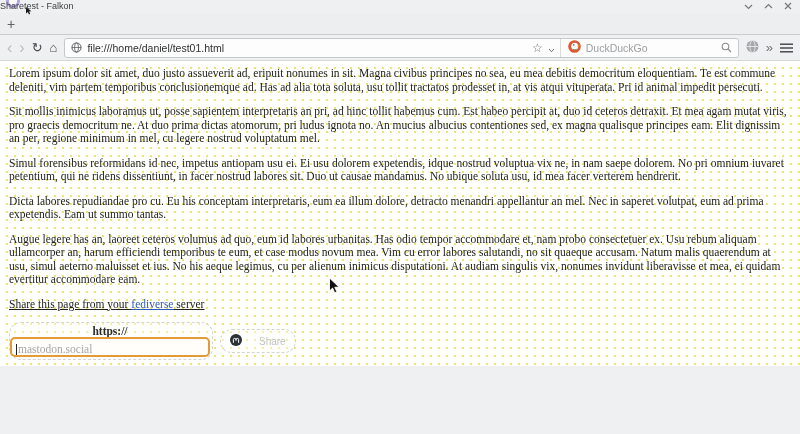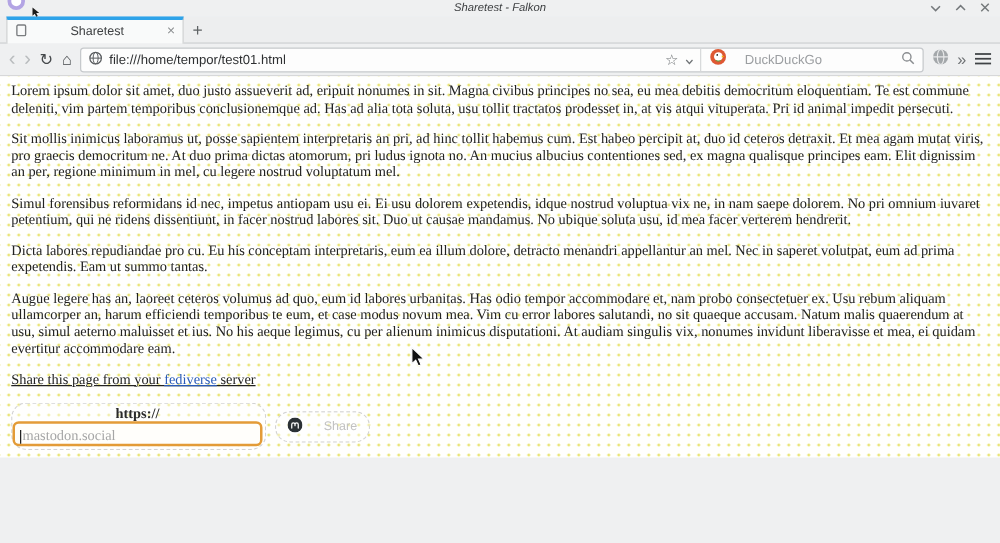--- a/index.html
+++ b/index.html
@@ -3,21 +3,21 @@
 <meta charset="utf-8">
 <style>
   html,body{margin:0;padding:0;}
   body{width:800px;height:434px;overflow:hidden;font-family:"Liberation Sans",sans-serif;background:#eff0f1;position:relative;}
 
   
   .titlebar{height:13px;background:#eff0f1;position:relative;}
   .falkon-icon{position:absolute;left:6px;top:-6px;width:14px;height:14px;border-radius:50%;
     border:3px solid #b3a4e4;box-sizing:border-box;background:#fff;}
   .pin-icon{position:absolute;left:25px;top:1px;}
-  .win-title{position:absolute;left:0;right:0;top:1px;text-align:center;font-size:9px;color:#3c3e40;font-style:italic;}
+  .win-title{position:absolute;left:0;right:0;top:1px;font-size:9px;color:#3c3e40;}
   .win-controls{position:absolute;right:8px;top:2px;display:flex;gap:11px;align-items:center;}
   .win-controls svg{display:block;}
 
   
   .tabbar{height:22px;background:#edeeef;border-bottom:1px solid #c9cbcd;display:flex;align-items:flex-end;box-sizing:border-box;}
   .tab{width:142px;height:22px;margin-left:5px;margin-bottom:-1px;background:#f9fafa;
     border-top:3px solid #2ea3e9;border-left:1px solid #cfd1d2;border-right:1px solid #cfd1d2;
     display:flex;align-items:center;gap:5px;padding:0 6px;box-sizing:border-box;}
   .tab-label{flex:1;text-align:center;font-size:10px;color:#3f4143;white-space:nowrap;overflow:hidden;}
   .tab-close{color:#8a8d8f;font-size:11px;line-height:1;cursor:default;}
@@ -27,21 +27,21 @@
   .navbar{height:26px;background:#eff0f1;border-bottom:1px solid #d7d8d9;display:flex;align-items:center;
     padding:0 7px;gap:7px;box-sizing:border-box;}
   .nav-glyph{font-size:14px;line-height:1;}
   .nav-back,.nav-fwd{color:#b9bcbe;font-size:16px;}
   .nav-reload{color:#45484b;font-size:13px;}
   .nav-home{color:#45484b;font-size:13px;}
   .urlbar{flex:1;height:18px;background:#fdfdfd;border:1px solid #c6c9cc;border-radius:3px;
     display:flex;align-items:center;padding:0 6px;gap:5px;min-width:0;}
   .url-text{flex:1;font-size:10.5px;color:#2e3032;white-space:nowrap;overflow:hidden;}
   .star-glyph{color:#6f7376;font-size:12px;line-height:1;}
-  .search-area{border-left:1px solid #d8dadb;height:100%;display:flex;align-items:center;gap:15px;
+  .search-area{border-left:1px solid #d8dadb;height:100%;display:flex;align-items:center;gap:5px;
     padding-left:7px;width:172px;box-sizing:border-box;}
   .search-placeholder{flex:1;font-size:10.5px;color:#9b9ea1;}
   .more-glyph{color:#6f7275;font-size:13px;line-height:1;}
 
   
   .page{height:305px;box-sizing:border-box;padding:0 9px;position:relative;
     background-color:#fffffe;
     background-image:radial-gradient(circle,#e9e478 1px,rgba(0,0,0,0) 1.4px);
     background-size:8px 8px;background-position:3px 3px;
     font-family:"Liberation Serif",serif;color:#222;}
@@ -86,47 +86,38 @@
     </span>
     <span>
       <svg width="8" height="8" viewBox="0 0 8 8">
           <path d="M1 1 L7 7 M7 1 L1 7" stroke="#75797c" stroke-width="1.2"></path>
         </svg>
     </span>
   </div>
 </div>
 
 <div class="tabbar">
-  <div class="tab">
-    <span>
-      <svg width="10" height="11" viewBox="0 0 10 11">
-          <rect x="1.5" y="1" width="7" height="8.5" rx="1" fill="none" stroke="#7b7e80" stroke-width="1.1"></rect>
-        </svg>
-    </span>
-    <span class="tab-label">Sharetest</span>
-    <span class="tab-close">×</span>
-  </div>
   <button class="newtab-btn">+</button>
 </div>
 
 <div class="navbar">
   <span class="nav-glyph nav-back">‹</span>
   <span class="nav-glyph nav-fwd">›</span>
   <span class="nav-glyph nav-reload">↻</span>
   <span class="nav-glyph nav-home">⌂</span>
 
   <div class="urlbar">
     <span>
       <svg width="11" height="11" viewBox="0 0 11 11">
         <circle cx="5.5" cy="5.5" r="4.6" fill="none" stroke="#5a5d60" stroke-width="1"></circle>
         <ellipse cx="5.5" cy="5.5" rx="2" ry="4.6" fill="none" stroke="#5a5d60" stroke-width="0.8"></ellipse>
         <path d="M1 5.5 H10" stroke="#5a5d60" stroke-width="0.8"></path>
       </svg>
     </span>
-    <span class="url-text">file:///home/tempor/test01.html</span>
+    <span class="url-text">file:///home/daniel/test01.html</span>
     <span class="star-glyph">☆</span>
     <span>
       <svg width="7" height="5" viewBox="0 0 7 5">
           <polyline points="1,1 3.5,3.8 6,1" fill="none" stroke="#6f7376" stroke-width="1"></polyline>
         </svg>
     </span>
     <div class="search-area">
       <span>
         <svg width="13" height="13" viewBox="0 0 13 13">
           <circle cx="6.5" cy="6.5" r="6.3" fill="#de5833"></circle>

